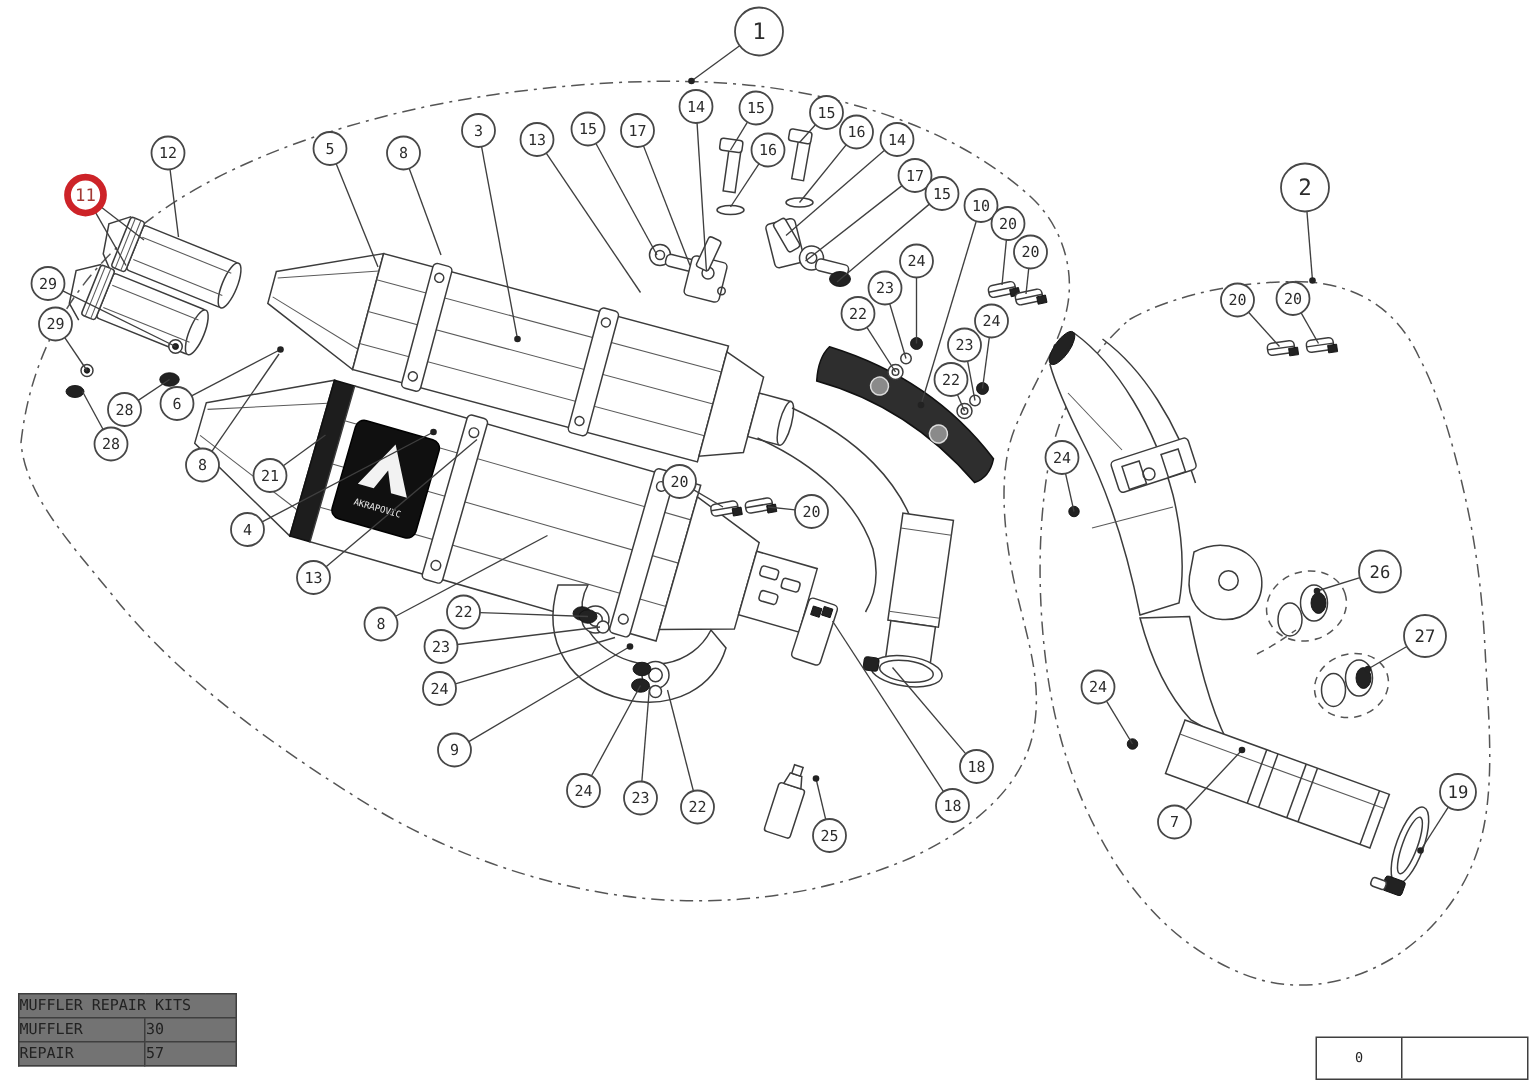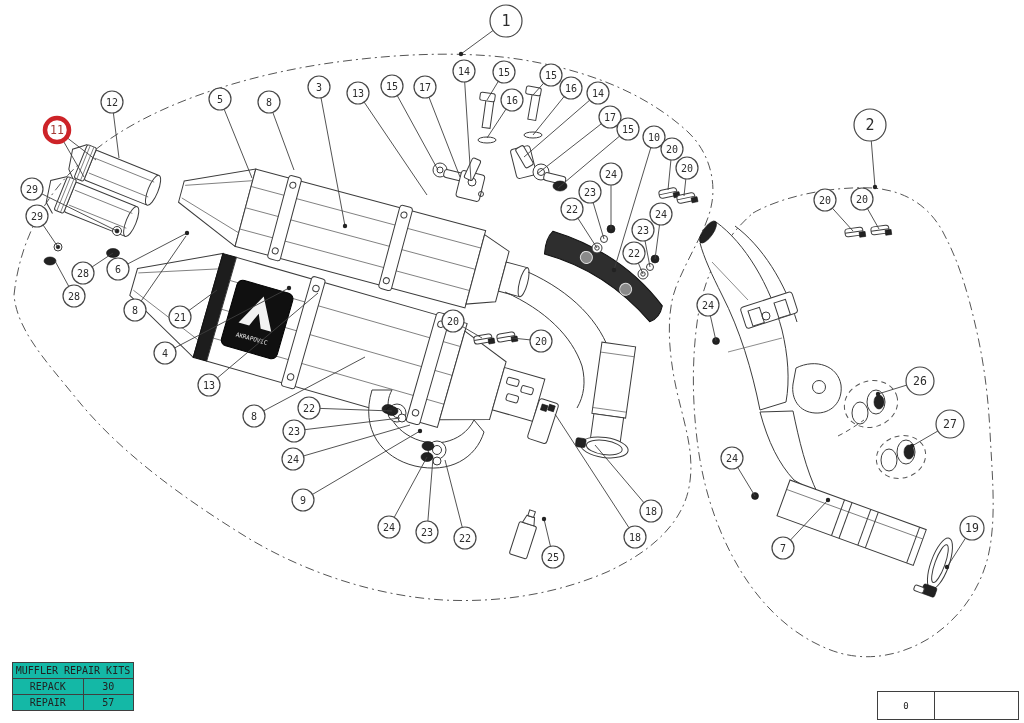--- a/index.html
+++ b/index.html
@@ -8,22 +8,22 @@
   svg{position:absolute;left:0;top:0;}
   .ln{stroke:#3c3c3c;stroke-width:1;fill:none;}
   .lnf{stroke:#3c3c3c;stroke-width:1;fill:#ffffff;}
   .thin{stroke:#5a5a5a;stroke-width:.7;fill:none;}
   .dash{stroke:#555;stroke-width:1;fill:none;stroke-dasharray:9 4 2 4;}
   .dash2{stroke:#555;stroke-width:1;fill:none;stroke-dasharray:5 4;}
   .dark{fill:#222;stroke:#111;stroke-width:.6;}
   .balloon-line{stroke:#3f3f3f;stroke-width:.9;}
   .balloon-circle{fill:#fff;stroke:#474747;stroke-width:1.2;}
   .balloon-text{font-family:"DejaVu Sans Mono","Liberation Mono",monospace;fill:#2c2c2c;text-anchor:middle;}
-  table.kits{position:absolute;left:12px;top:662px;width:122px;border-collapse:collapse;
-             font-size:10px;color:#222;text-align:center;background:#14b8a6;}
+  table.kits{position:absolute;left:12px;top:662px;width:146px;border-collapse:collapse;
+             font-size:10px;color:#222;text-align:left;background:#737373;}
   table.kits td{border:1px solid #3f3f3f;padding:0;height:15px;line-height:15px;}
   table.kits td.name{width:70px;}
   table.kits td.val{width:50px;}
   .revbox{position:absolute;left:877px;top:691px;width:140px;height:27px;
           border:1px solid #3f3f3f;display:flex;background:#fff;}
   .revbox .cell-a{width:56px;border-right:1px solid #3f3f3f;display:flex;
                   align-items:center;justify-content:center;font-size:9px;color:#222;}
   .revbox .cell-b{flex:1;}
 </style>
 </head>
@@ -588,21 +588,21 @@
         </g>
       </g>
 </svg>
 
 <table class="kits">
   <tbody>
   <tr>
           <td colspan="2">MUFFLER REPAIR KITS</td>
         </tr>
   <tr>
-    <td class="name">REPACK</td>
+    <td class="name">MUFFLER</td>
     <td class="val">30</td>
   </tr>
   <tr>
     <td class="name">REPAIR</td>
     <td class="val">57</td>
   </tr>
   </tbody>
 </table>
 
 <div class="revbox">

